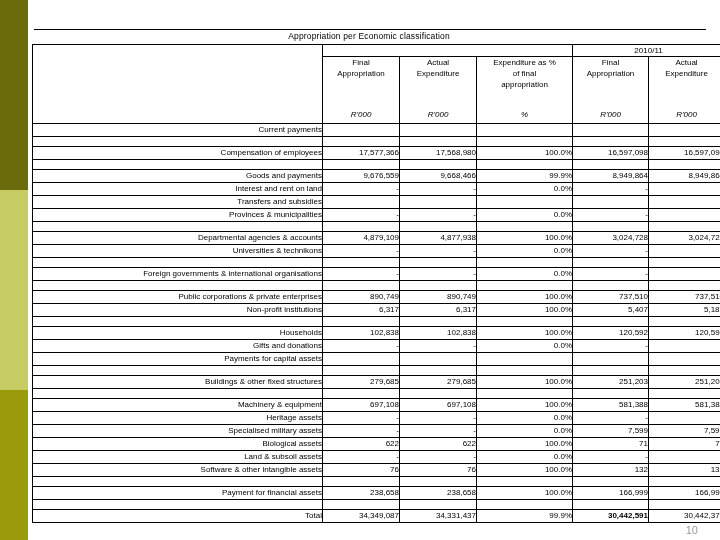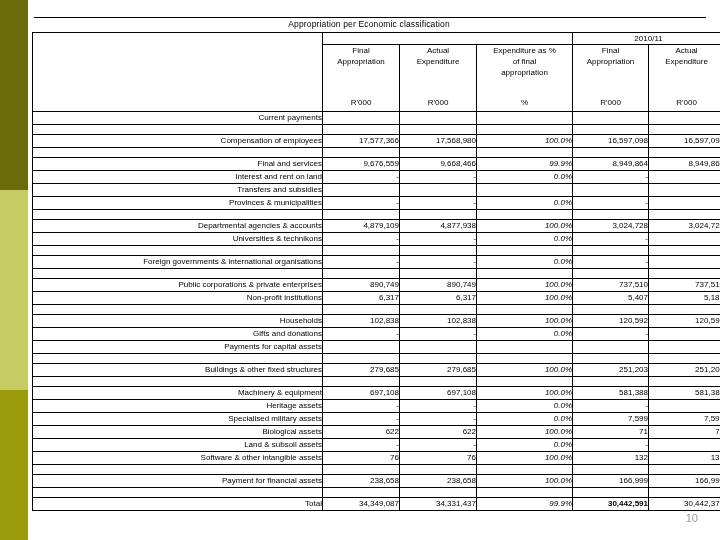--- a/index.html
+++ b/index.html
@@ -28,21 +28,21 @@
     display: block;
   }
   .band-top    { height: 190px; background: #6B6B0B; }
   .band-mid    { height: 200px; background: #C6CB63; }
   .band-bottom { height: 150px; background: #9A9A0A; }
 
   
   #slide {
     position: absolute;
     left: 28px;
-    top: 4px;
+    top: 16px;
     width: 692px;
     height: 430px;
   }
 
   #top-rule {
     position: absolute;
     left: 6px;
     top: 13px;
     width: 672px;
     height: 0;
@@ -101,20 +101,21 @@
     height: 66px;
     position: relative;
     border-radius: 29px;
   }
   .hdr-col .unit {
     position: absolute;
     left: 0;
     right: 0;
     bottom: 3px;
     text-align: center;
+    font-style: italic;
   }
 
   
   td.desc {
     padding-left: 18px;
     white-space: nowrap;
     border-top: none;
     border-bottom: none;
     text-align: right;
   }
@@ -124,21 +125,20 @@
     white-space: nowrap;
     border-top: none;
     border-bottom: none;
   }
   td.pct {
     text-align: right;
     padding-right: 4px;
     white-space: nowrap;
     border-top: none;
     border-bottom: none;
-    font-style: italic;
   }
 
   tr.spacer td { height: 9px; border-top: none; border-bottom: none; }
   tr.data td   { height: 12px; }
 
   .bold td { font-weight: bold; }
 
   #page-number {
     position: absolute;
     right: 22px;
@@ -234,21 +234,21 @@
         </tr>
         <tr class="spacer">
           <td></td>
           <td></td>
           <td></td>
           <td></td>
           <td></td>
           <td></td>
         </tr>
         <tr class="data">
-          <td class="desc">Final and services</td>
+          <td class="desc">Goods and payments</td>
           <td class="num">9,676,559</td>
           <td class="num">9,668,466</td>
           <td class="pct">99.9%</td>
           <td class="num">8,949,864</td>
           <td class="num">8,949,864</td>
         </tr>
         <tr class="data">
           <td class="desc">Interest and rent on land</td>
           <td class="num">-</td>
           <td class="num">-</td>

